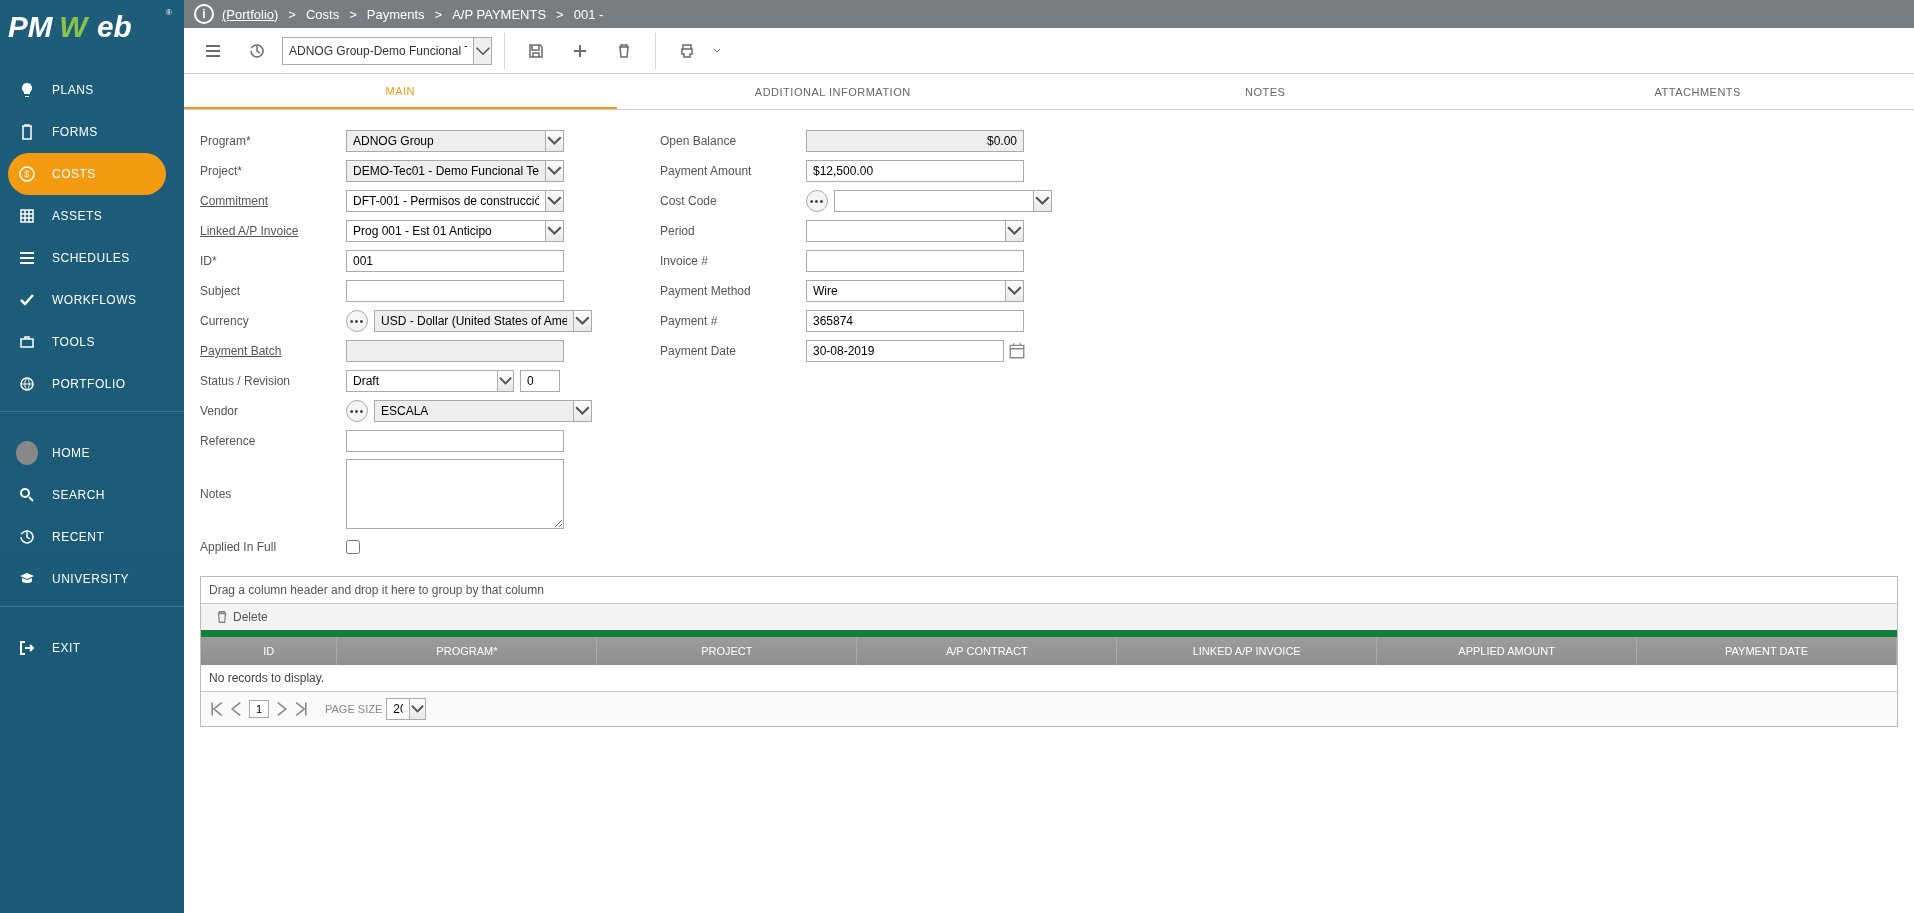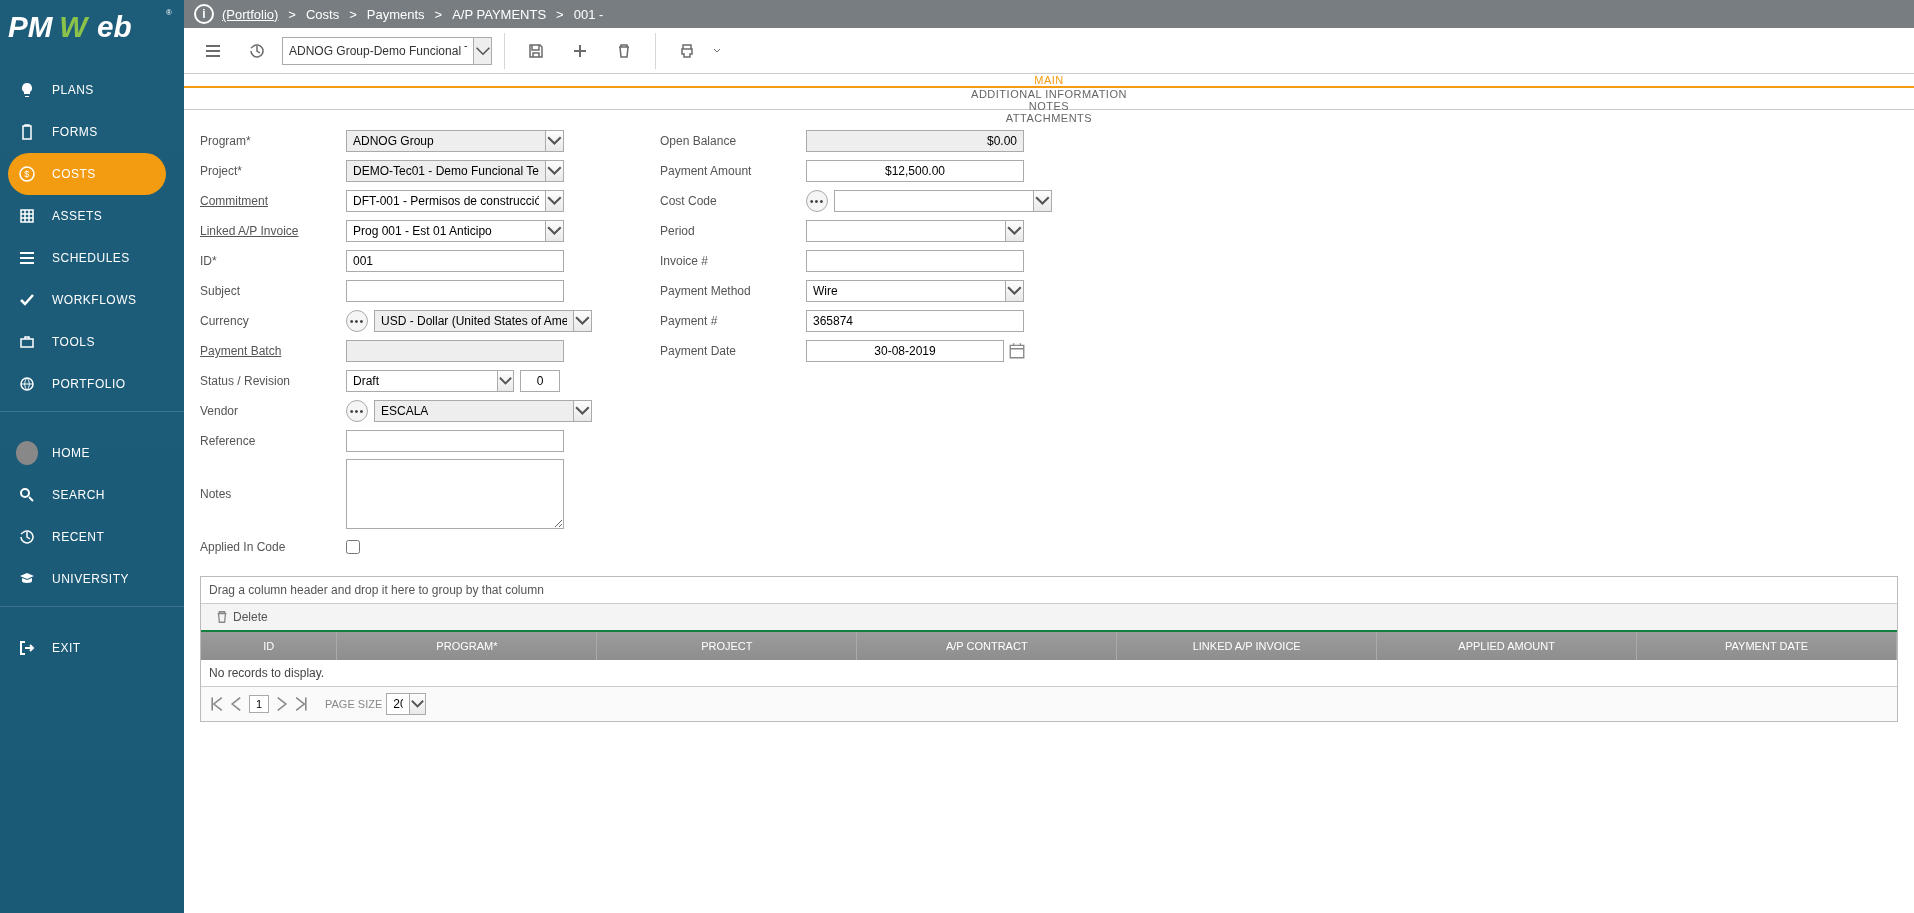--- a/index.html
+++ b/index.html
@@ -21,43 +21,43 @@
   .breadcrumb-bar a { color:#fff; text-decoration:underline;}
   .bc-sep { padding:0 2px;}
   .info-ic { width:20px;height:20px; border:2px solid #fff; border-radius:50%; display:flex;align-items:center;justify-content:center;font-size:12px;font-weight:bold;}
   .toolbar { height:46px; background:#fff; border-bottom:1px solid #ccc; display:flex; align-items:center; padding:0 10px; gap:6px;}
   .toolbar .tb-btn { width:38px;height:36px; display:flex;align-items:center;justify-content:center; color:#6b6b6b; cursor:pointer;}
   .toolbar .tb-sep { width:1px; height:36px; background:#d6d6d6; margin:0 6px;}
   .combo { border:1px solid #aaa; height:28px; display:flex; align-items:center; background:#fff;}
   .combo input { border:none; padding:0 6px; height:26px; width:190px; font-size:12px; color:#333; outline:none; }
   .combo .dd { width:18px;height:26px; border-left:1px solid #aaa; display:flex;align-items:center;justify-content:center; background:#eee; cursor:pointer;}
   .dd svg, .tb-btn svg, .ico svg { width:16px;height:16px;}
-  .tabs { height:36px; border-bottom:1px solid #ccc; display:flex;flex-direction:column;}
+  .tabs { height:36px; border-bottom:1px solid #ccc; display:flex;}
   .tab { flex:1; display:flex;align-items:center;justify-content:center; font-size:11px; letter-spacing:.5px; color:#666; cursor:pointer; }
   .tab.active { color:#f39c12; border-bottom:2px solid #f39c12;}
   .form-area { padding:18px 16px 8px 16px; display:flex; gap:40px;}
   .col { display:flex; flex-direction:column; gap:4px;}
   .row { display:flex; align-items:center; height:26px; gap:6px;}
   .lbl { width:140px; font-size:12px; color:#555;}
   .lbl.u { text-decoration:underline; cursor:pointer;}
   .ctl { display:flex; align-items:center;}
   .sel { border:1px solid #aaa; height:22px; display:flex; background:#fff;}
   .sel.ro { background:#eee;}
   .sel input { border:none; background:transparent; padding:0 6px; height:20px; font-size:12px; outline:none;}
   .sel .dd2 { width:18px;height:20px; border-left:1px solid #aaa; background:linear-gradient(#fdfdfd,#e9e9e9); display:flex;align-items:center;justify-content:center; cursor:pointer;}
   .txt { border:1px solid #aaa; height:22px; padding:0 6px; font-size:12px; background:#fff; outline:none;}
   .txt.ro { background:#eee; text-align:right;}
-  .txt.right { text-align:center;}
+  .txt.right { text-align:left;}
   textarea.txt { height:70px;}
   .ellips { width:22px;height:22px;border:1px solid #aaa;border-radius:50%;display:flex;align-items:center;justify-content:center;font-size:11px;background:#f5f5f5;cursor:pointer; letter-spacing:1px;}
   .cal { width:18px;height:18px; cursor:pointer;}
   .chk { width:14px;height:14px;}
   .grid-area { margin:8px 16px; border:1px solid #bbb;}
   .grid-grouphdr { background:#fff; border-bottom:1px solid #ccc; padding:6px 8px; color:#555; font-size:12px;}
-  .grid-toolbar { background:#f4f4f4; display:flex; padding:4px 8px; border-bottom:2px solid #15803d;}
+  .grid-toolbar { background:#f4f4f4; display:flex; padding:4px 8px; border-bottom:7px solid #15803d;}
   .grid-toolbar .gbtn { display:flex;align-items:center;gap:4px; color:#555; cursor:pointer; padding:2px 6px;}
   .grid-head { display:flex; background:linear-gradient(#9c9c9c,#8e8e8e); color:#fff; font-size:11px;}
   .gh { padding:8px 6px; border-right:1px solid #aaa; text-align:center;}
   .grid-empty { padding:6px 8px; color:#444; background:#fff;}
   .pager { display:flex; align-items:center; padding:6px 8px; gap:4px; border-top:1px solid #ccc; background:#fafafa;}
   .pgbtn { width:16px;height:16px; display:flex;align-items:center;justify-content:center; color:#888; cursor:pointer;}
   .pgtxt { width:20px;height:18px; border:1px solid #aaa; text-align:center; font-size:11px;}
   .tri { width:10px;height:16px; display:flex;align-items:center;justify-content:center;}
   .tri svg{width:8px;height:8px;}
 </style>
@@ -379,21 +379,21 @@
               <input class="txt" style="width: 218px;">
             </div>
           </div>
           <div class="row" style="height: 72px;">
             <div class="lbl">Notes</div>
             <div class="ctl">
               <textarea class="txt" style="width: 218px;"></textarea>
             </div>
           </div>
           <div class="row">
-            <div class="lbl">Applied In Code</div>
+            <div class="lbl">Applied In Full</div>
             <div class="ctl">
               <input type="checkbox" class="chk" style="">
             </div>
           </div>
         </div>
       <div class="col" id="form-right" style="width:420px">
           <div class="row">
             <div class="lbl">Open Balance</div>
             <div class="ctl">
               <input class="txt ro" value="$0.00" style="width: 218px;">

